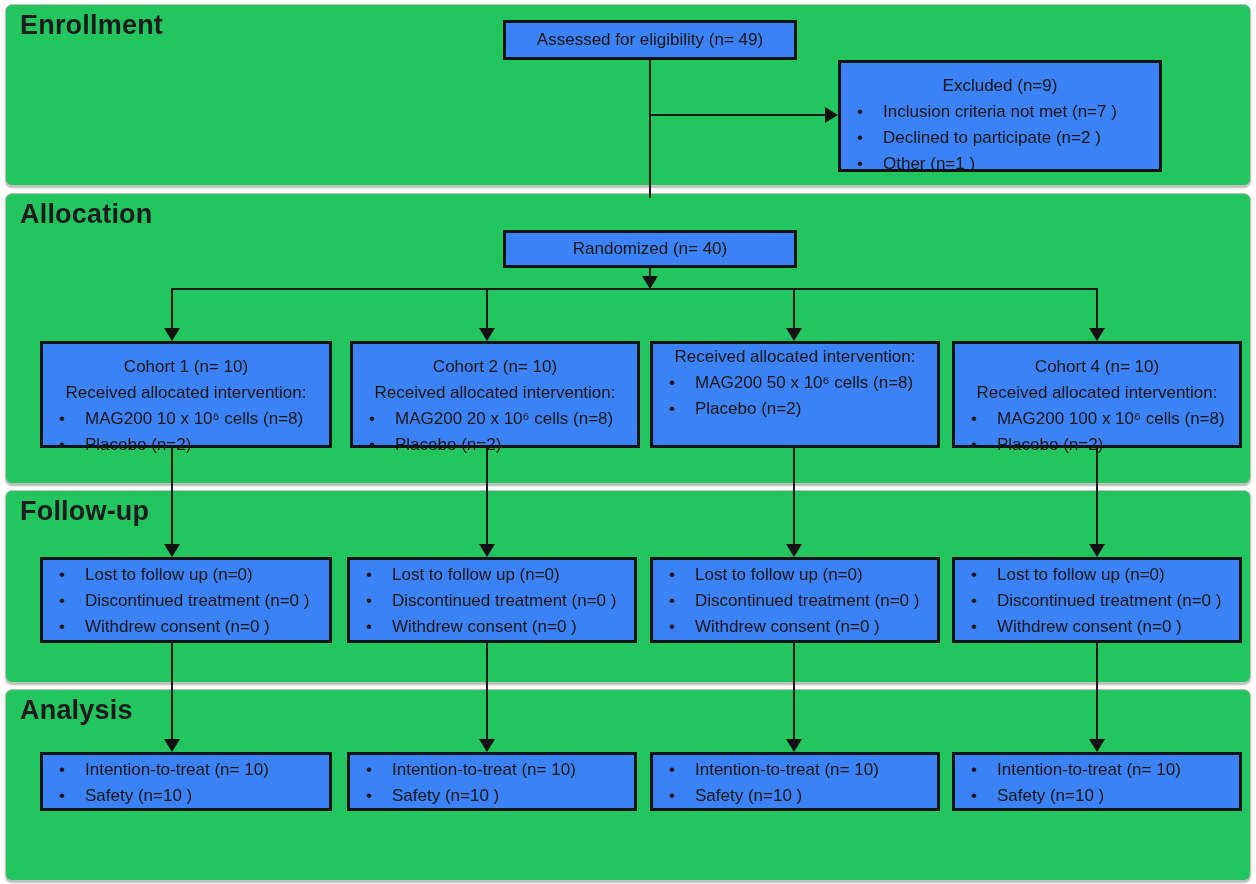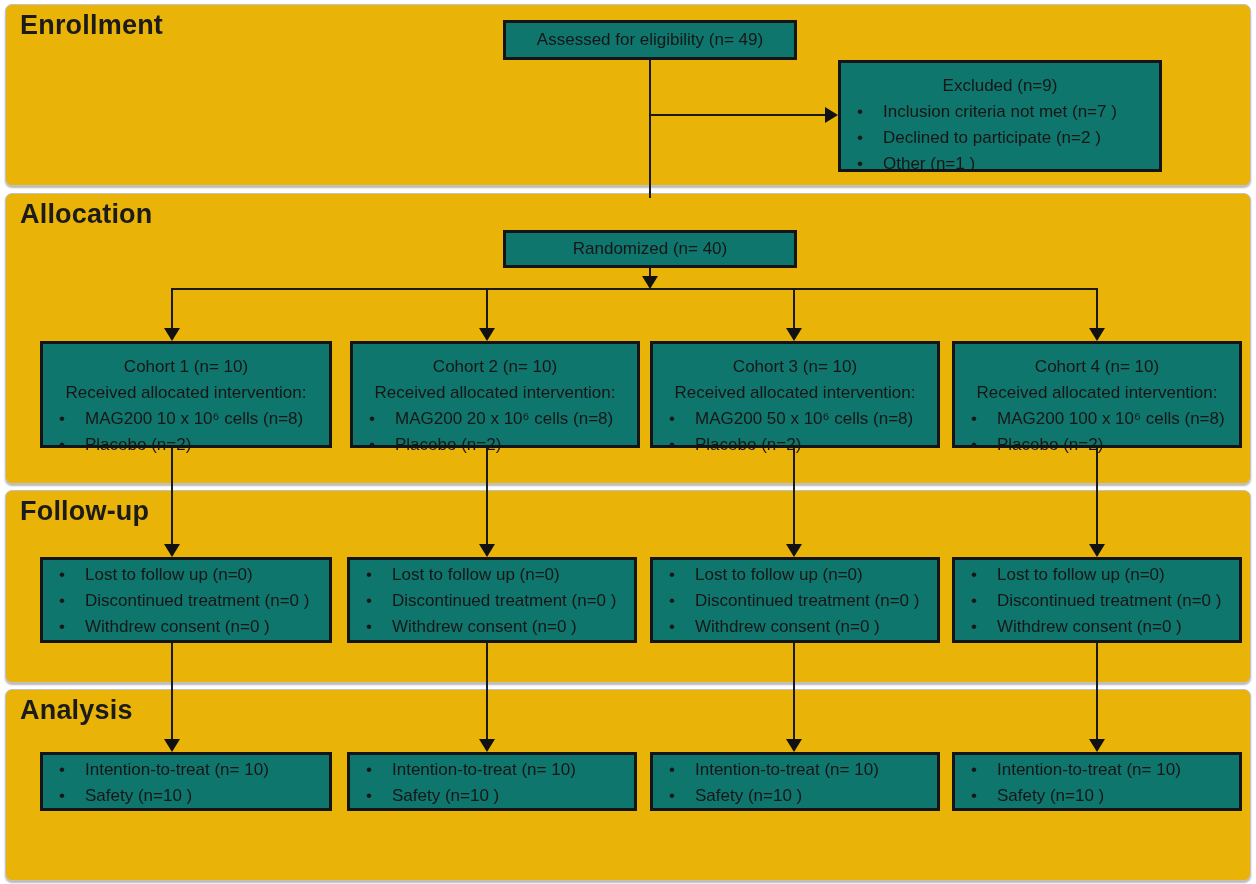--- a/index.html
+++ b/index.html
@@ -1,30 +1,30 @@
 <!DOCTYPE html>
 <html><head>
 <meta charset="utf-8">
 <style>
   html,body{margin:0;padding:0;background:#ffffff;}
   .canvas{
     position:relative;width:1256px;height:884px;background:#ffffff;
     font-family:"Liberation Sans",sans-serif;color:#161616;overflow:hidden;
   }
   .band{
-    position:absolute;left:5px;width:1244px;background:#eab308;
+    position:absolute;left:5px;width:1244px;background:#22c55e;
     border:1px solid #c2c2c2;border-radius:7px;
     box-shadow:0 2px 2px rgba(0,0,0,0.28);
   }
   .band-label{
     position:absolute;top:5px;left:14px;font-size:27px;font-weight:bold;color:#1b1b1b;
     letter-spacing:0.2px;
   }
   .node{
-    position:absolute;background:#0f766e;border:3px solid #141414;
+    position:absolute;background:#3b82f6;border:3px solid #141414;
     font-size:17px;line-height:26px;box-sizing:content-box;z-index:3;
   }
   .center{text-align:center;}
   .vline{position:absolute;width:2px;background:#1a1a1a;z-index:2;}
   .hline{position:absolute;height:2px;background:#1a1a1a;z-index:2;}
   .arrow-down{
     position:absolute;width:0;height:0;z-index:2;
     border-left:8px solid transparent;border-right:8px solid transparent;
     border-top:13px solid #111111;
   }
@@ -144,21 +144,20 @@
         <span class="bullet-text">MAG200 20 x 10⁶ cells (n=8)</span>
       </div>
       <div class="bullet-row">
         <span class="bullet-glyph">•</span>
         <span class="bullet-text">Placebo (n=2)</span>
       </div>
     </div>
   </div>
 
   <div class="node" style="left:650px;top:341px;width:284px;height:101px;">
-    <div class="center pad-top-2">Cohort 3 (n= 10)</div>
     <div class="center">Received allocated intervention:</div>
     <div class="bullets" style="padding-top:0;">
       <div class="bullet-row">
         <span class="bullet-glyph">•</span>
         <span class="bullet-text">MAG200 50 x 10⁶ cells (n=8)</span>
       </div>
       <div class="bullet-row">
         <span class="bullet-glyph">•</span>
         <span class="bullet-text">Placebo (n=2)</span>
       </div>

